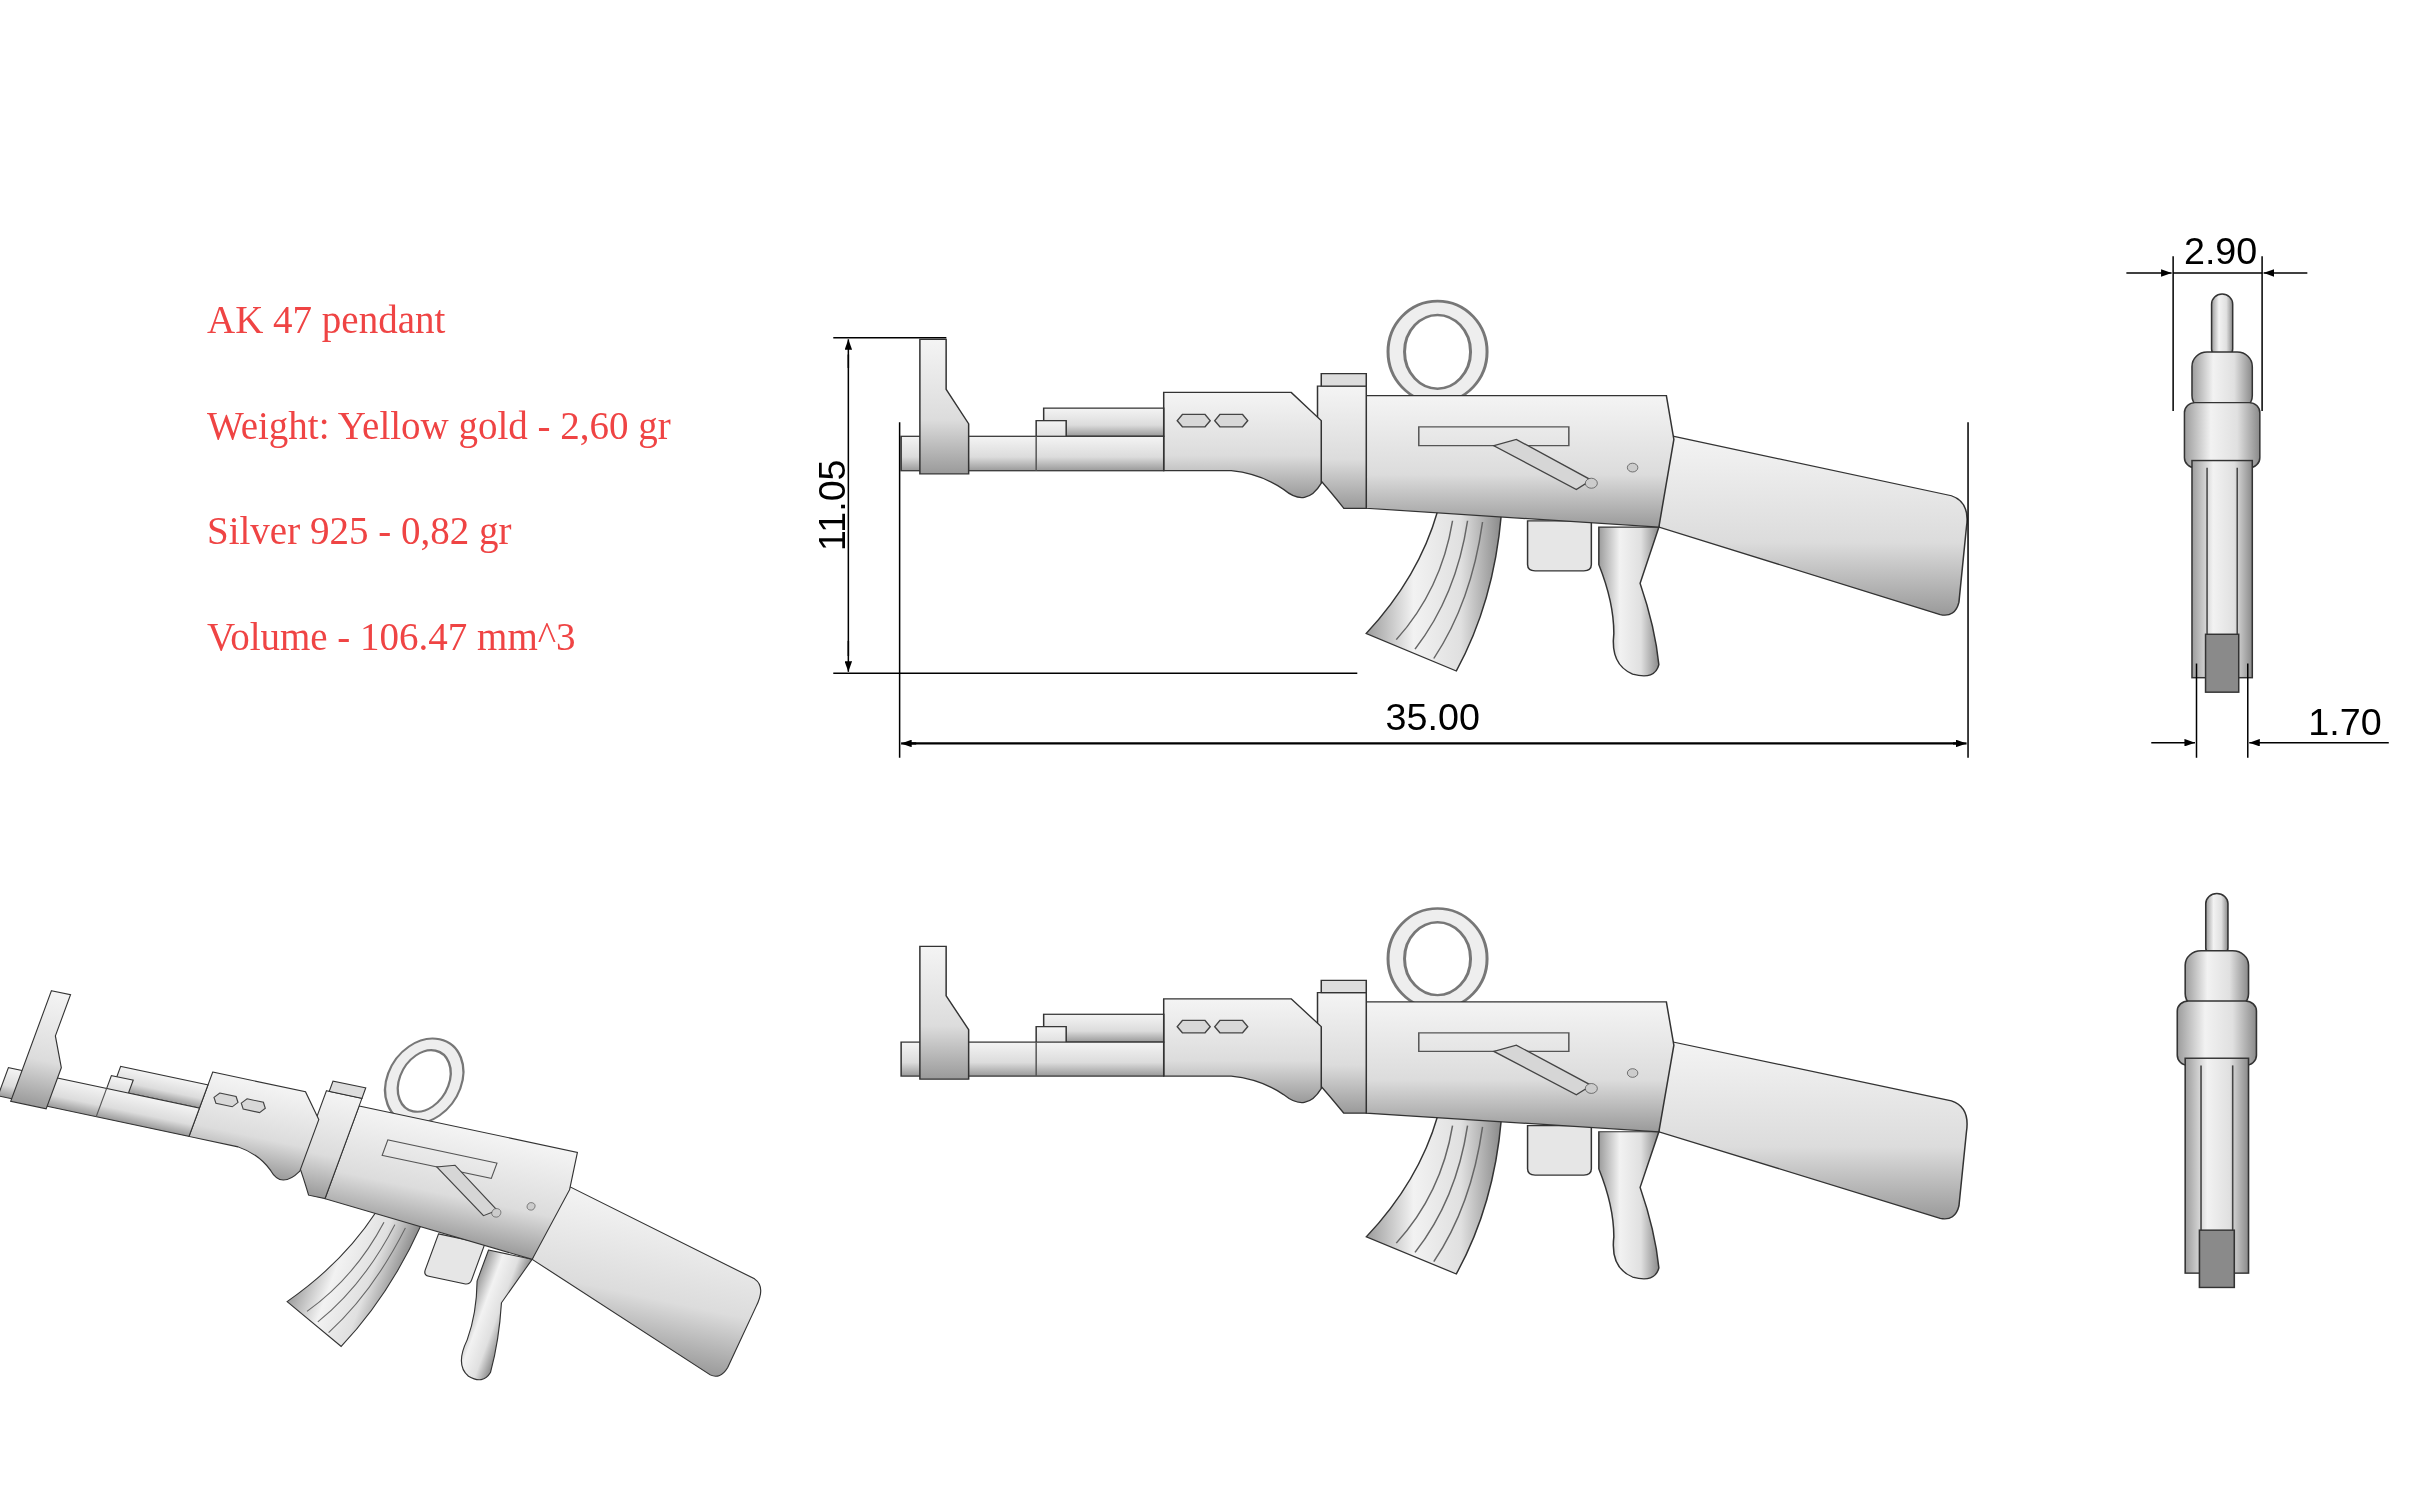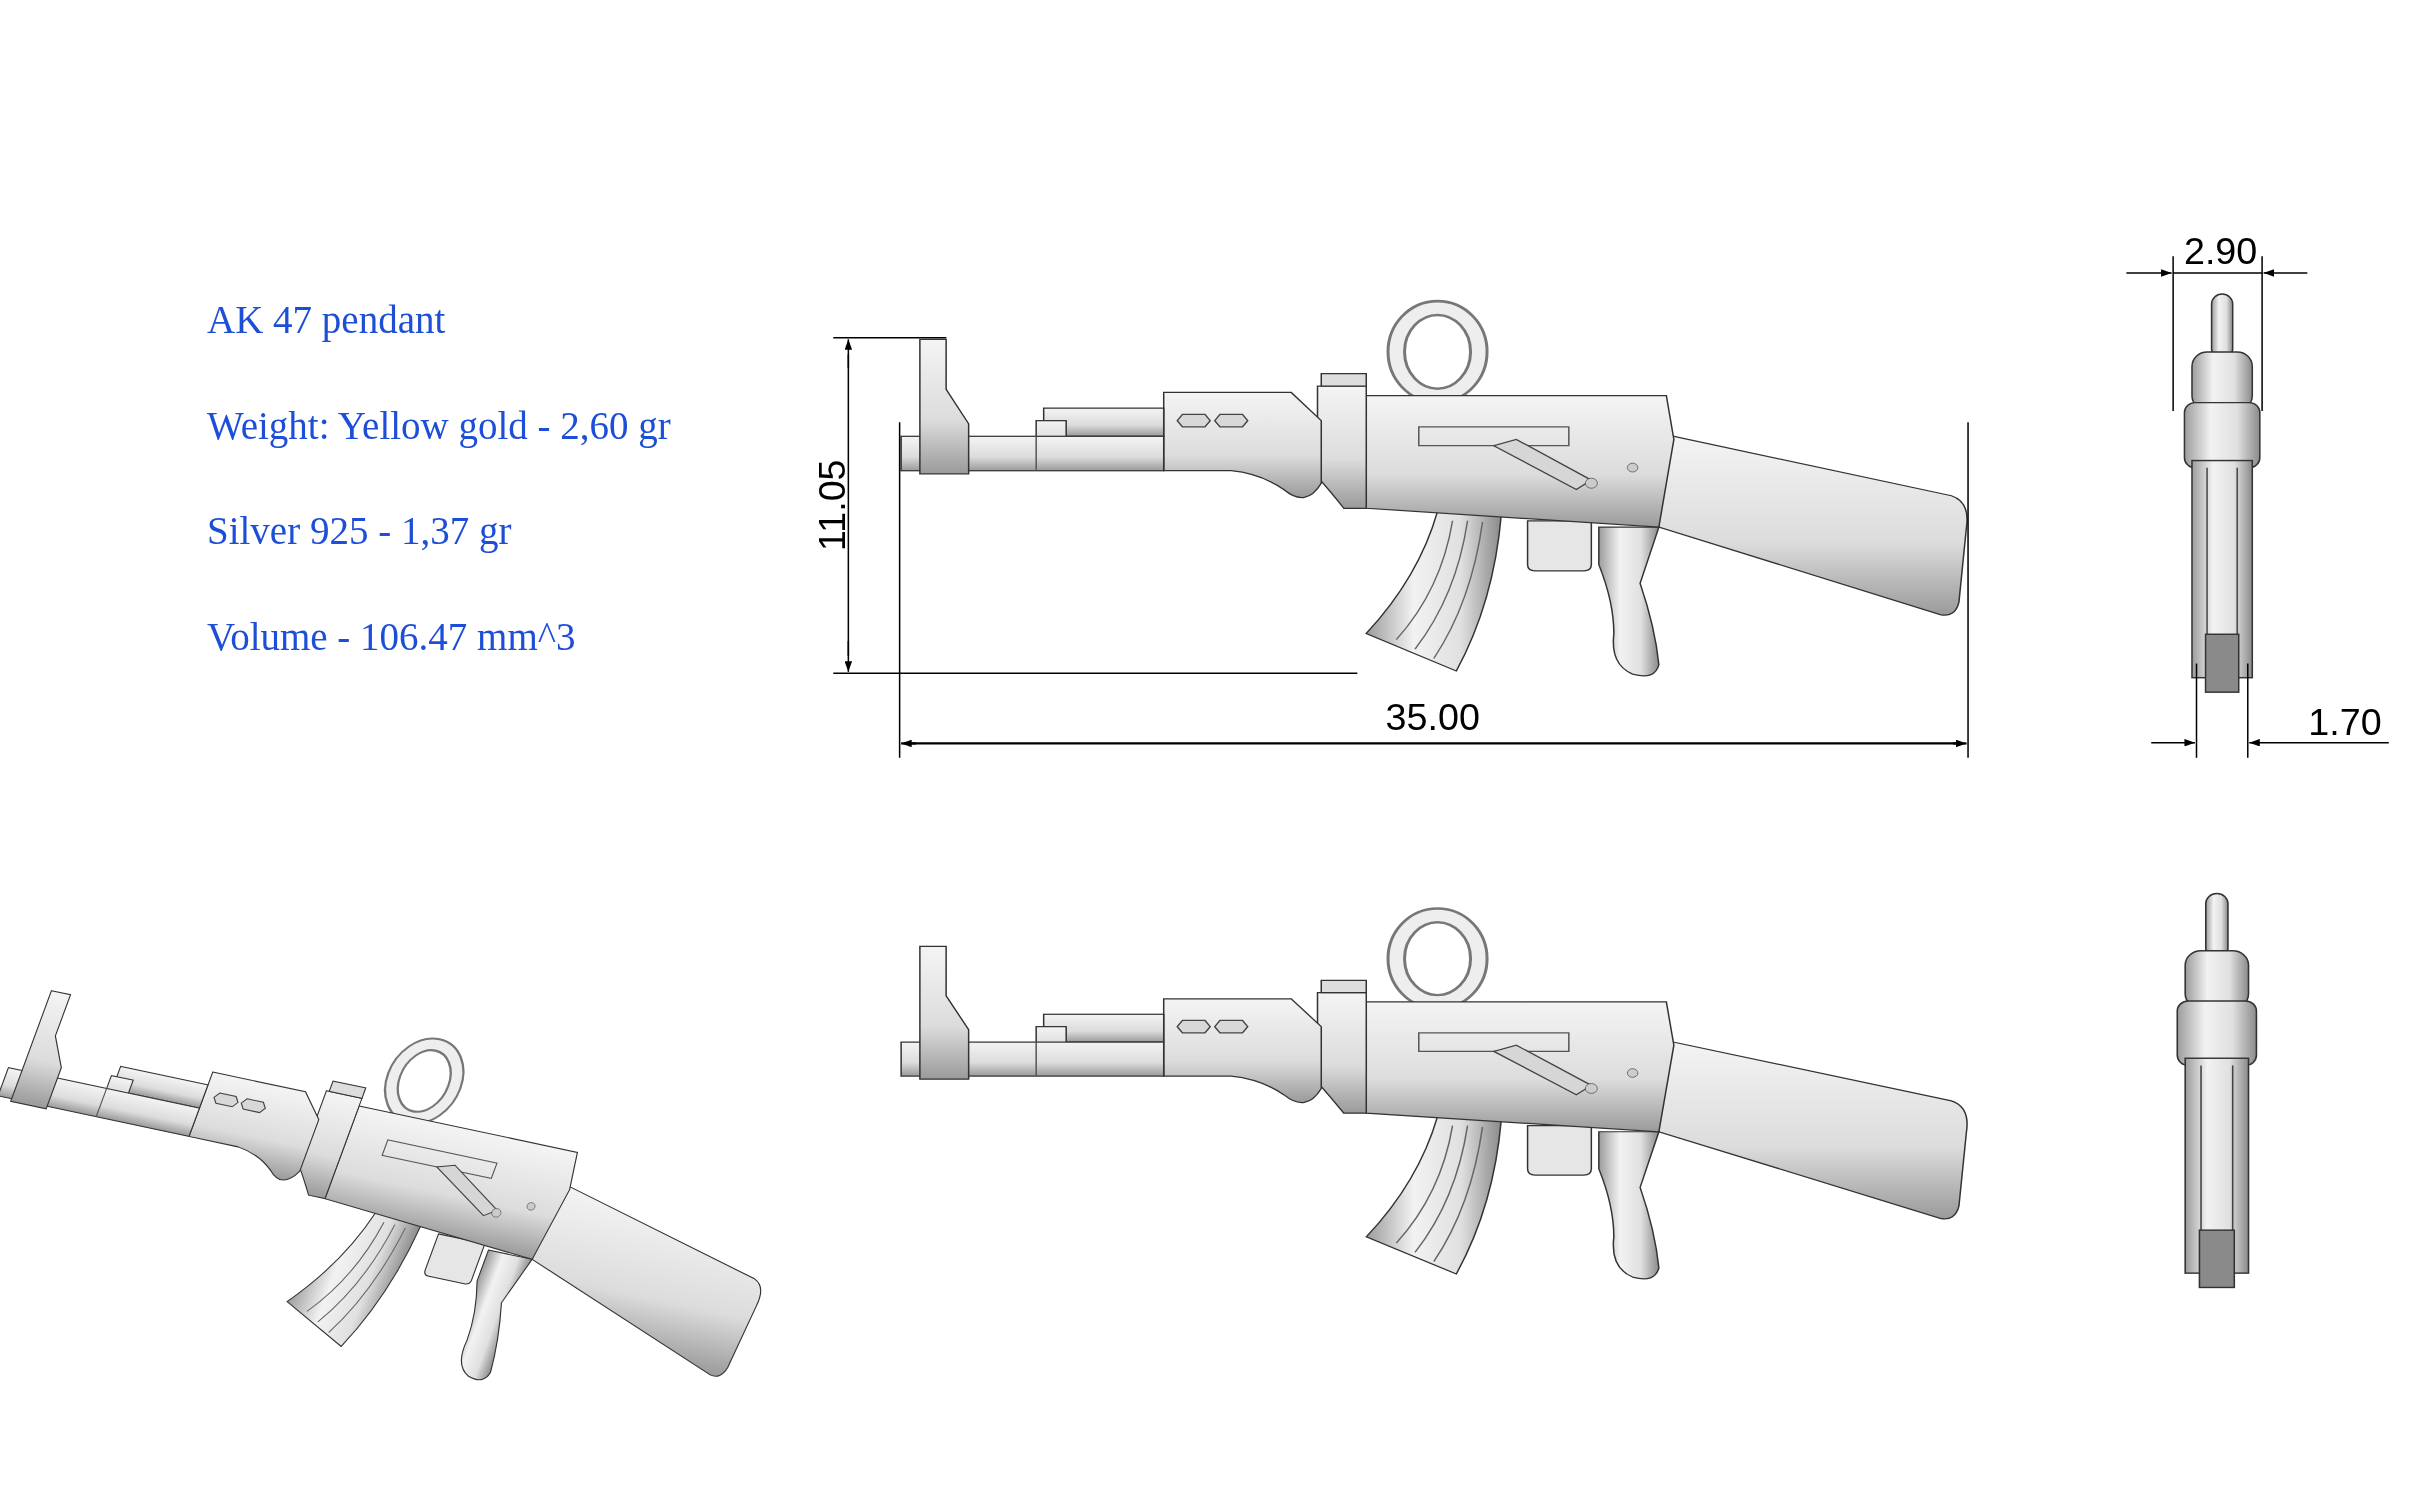--- a/index.html
+++ b/index.html
@@ -1,26 +1,26 @@
 <!DOCTYPE html>
 <html style="font-size:12px"><head>
 <meta charset="utf-8">
 <style>
   html,body{margin:0;padding:0;background:#ffffff;}
   body{width:2413px;height:1508px;position:relative;overflow:hidden;}
-  .spec{position:absolute;left:207px;font-family:"Liberation Serif",serif;font-size:39px;color:#1d4ed8;line-height:1;white-space:nowrap;}
+  .spec{position:absolute;left:207px;font-family:"Liberation Serif",serif;font-size:39px;color:#ef4444;line-height:1;white-space:nowrap;}
   svg.drawing{position:absolute;left:0;top:0;}
   .dimtext{font-family:"Liberation Sans",sans-serif;font-size:50px;fill:#000;}
 </style>
 </head>
 <body>
 
 <div class="spec" style="top:300px">AK 47 pendant</div>
 <div class="spec" style="top:406px">Weight: Yellow gold - 2,60 gr</div>
-<div class="spec" style="top:511px">Silver 925 - 1,37 gr</div>
+<div class="spec" style="top:511px">Silver 925 - 0,82 gr</div>
 <div class="spec" style="top:617px">Volume - 106.47 mm^3</div>
 
 <svg class="drawing" width="2413" height="1508" viewBox="0 0 3200 2000">
   <defs>
     <linearGradient id="gV" x1="0" y1="0" x2="0" y2="1">
       <stop offset="0" stop-color="#f4f4f4"></stop>
         <stop offset="0.6" stop-color="#dcdcdc"></stop>
         <stop offset="1" stop-color="#9a9a9a"></stop>
     </linearGradient>
     <linearGradient id="gH" x1="0" y1="0" x2="1" y2="0">

